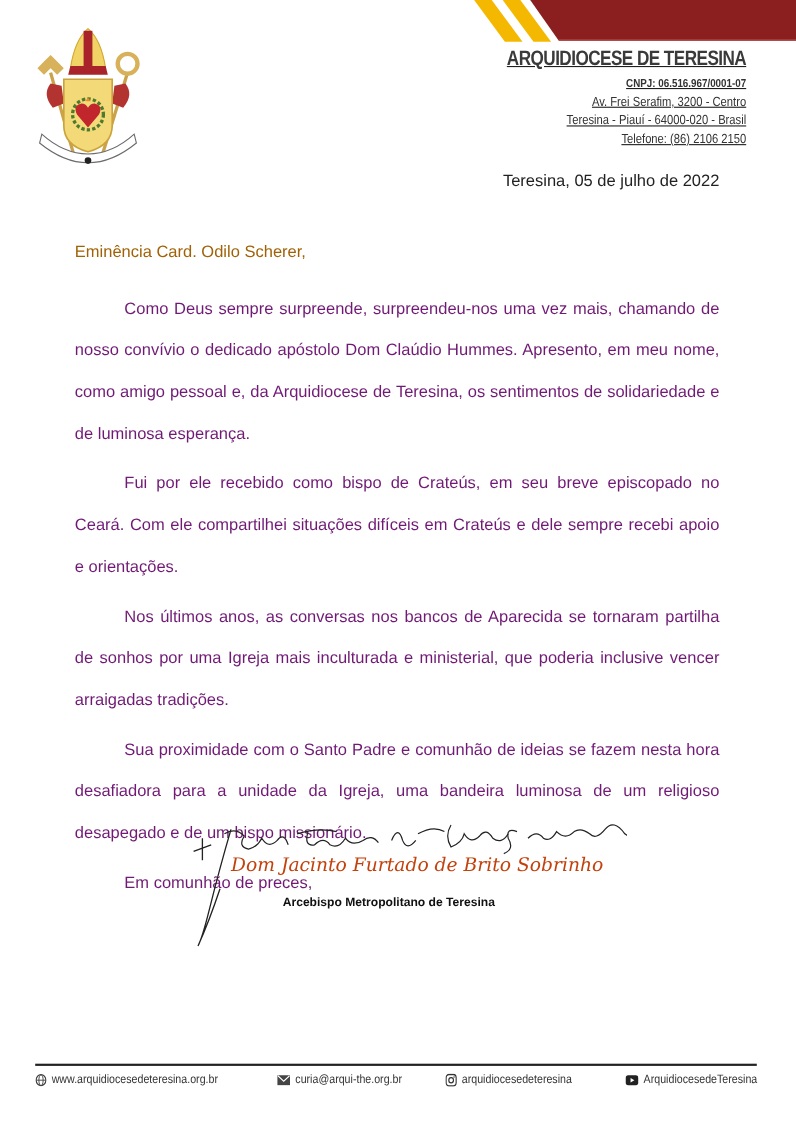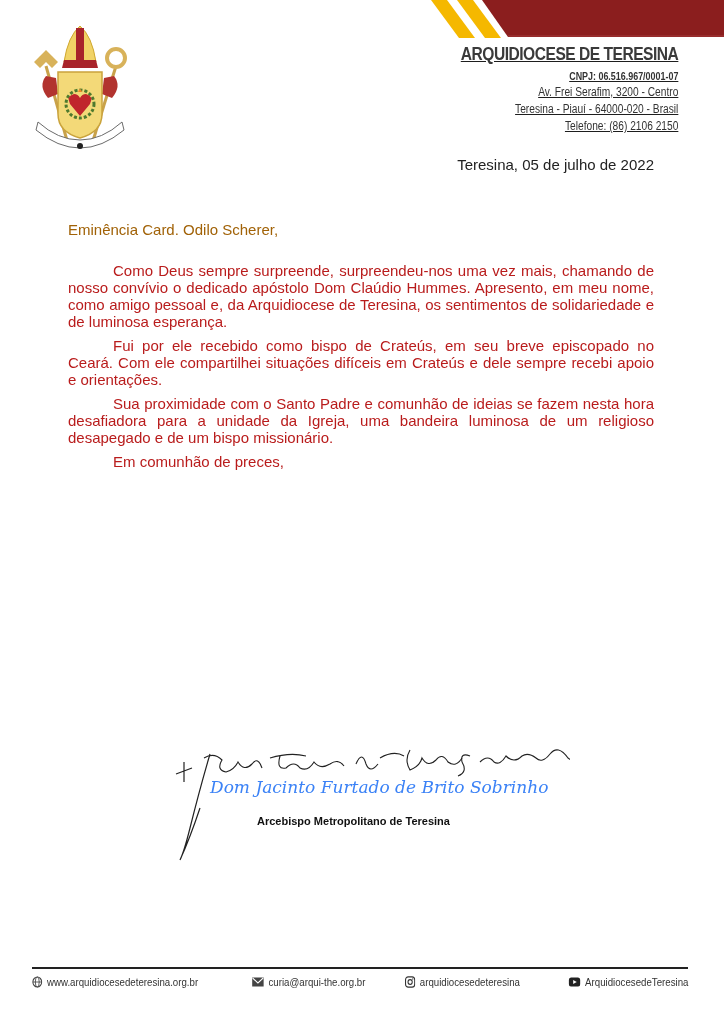--- a/index.html
+++ b/index.html
@@ -11,27 +11,27 @@
 
   .org { position: absolute; right: 46px; top: 42px; text-align: right; text-decoration: underline; }
   .org-title { font-family: "Liberation Sans", sans-serif; font-weight: bold; font-size: 19px; letter-spacing: -0.6px; color: #3a3a3a; transform: scaleX(0.82); transform-origin: right center; white-space: nowrap; line-height: 24px; }
   .org-line { font-family: "Liberation Sans", sans-serif; font-size: 12px; color: #333; line-height: 17px; transform: scaleX(0.85); transform-origin: right center; white-space: nowrap; }
   .org-line.cnpj { font-weight: bold; font-size: 10.5px; line-height: 16px; margin-top: 2px; }
 
   .date { position: absolute; right: 70px; top: 156px; font-size: 15px; color: #222; }
 
   .salutation { position: absolute; left: 68px; top: 221px; font-size: 15px; color: #a16207; }
 
-  .letter-body { position: absolute; left: 68px; top: 262px; width: 586px; font-size: 15px; line-height: 17px; color: #b91c1c; }
+  .letter-body { position: absolute; left: 68px; top: 262px; width: 586px; font-size: 15px; line-height: 38px; color: #701a75; }
   .letter-body p { margin: 0 0 7px 0; text-indent: 45px; text-align: justify; }
   .letter-body p.last-line-only { text-align: left; }
 
   .signature { position: absolute; left: 170px; top: 748px; width: 400px; height: 120px; }
   .sig-scribble { position: absolute; left: 0; top: 0; }
-  .sig-name { position: absolute; left: 40px; top: 29px; font-family: "DejaVu Serif", serif; font-style: italic; font-size: 17px; color: #3b82f6; white-space: nowrap; }
+  .sig-name { position: absolute; left: 40px; top: 29px; font-family: "DejaVu Serif", serif; font-style: italic; font-size: 17px; color: #c2410c; white-space: nowrap; }
   .sig-role { position: absolute; left: 87px; top: 67px; font-weight: bold; font-size: 11px; color: #111; white-space: nowrap; }
 
   .footer-rule { position: absolute; left: 32px; top: 967px; width: 656px; height: 2px; background: #222; }
   .footer { position: absolute; left: 32px; top: 976px; width: 656px; display: flex; justify-content: space-between; align-items: center; font-size: 11px; color: #333; }
   .footer-item { display: flex; align-items: center; gap: 5px; white-space: nowrap; transform: scaleX(0.88); transform-origin: center; }
   .footer-item:first-child { transform-origin: left center; }
   .footer-item:last-child { transform-origin: right center; }
   .ficon { display: inline-block; width: 12px; height: 12px; }
 </style>
 </head>
@@ -78,20 +78,21 @@
   <div class="org-line">Telefone: (86) 2106 2150</div>
 </div>
 
 <div class="date">Teresina, 05 de julho de 2022</div>
 
 <div class="salutation">Eminência Card. Odilo Scherer,</div>
 
 <div class="letter-body">
   <p>Como Deus sempre surpreende, surpreendeu-nos uma vez mais, chamando de nosso convívio o dedicado apóstolo Dom Claúdio Hummes. Apresento, em meu nome, como amigo pessoal e, da Arquidiocese de Teresina, os sentimentos de solidariedade e de luminosa esperança.</p>
   <p>Fui por ele recebido como bispo de Crateús, em seu breve episcopado no Ceará. Com ele compartilhei situações difíceis em Crateús e dele sempre recebi apoio e orientações.</p>
+  <p>Nos últimos anos, as conversas nos bancos de Aparecida se tornaram partilha de sonhos por uma Igreja mais inculturada e ministerial, que poderia inclusive vencer arraigadas tradições.</p>
   <p>Sua proximidade com o Santo Padre e comunhão de ideias se fazem nesta hora desafiadora para a unidade da Igreja, uma bandeira luminosa de um religioso desapegado e de um bispo missionário.</p>
   <p class="last-line-only">Em comunhão de preces,</p>
 </div>
 
 <div class="signature">
   <svg class="sig-scribble" width="400" height="120" viewBox="0 0 400 120">
     <path d="M6 26 L22 20 M14 14 L14 34" stroke="#222" stroke-width="1.2" fill="none"></path>
     <path d="M40 6 Q30 40 20 80 Q14 104 10 112 Q20 90 30 60" stroke="#222" stroke-width="1.2" fill="none"></path>
     <path d="M34 10 q10 -6 18 2 q-6 10 4 12 q8 -2 12 -10 q6 10 14 2 q6 -8 10 4" stroke="#222" stroke-width="1.1" fill="none"></path>
     <path d="M100 10 q20 -6 36 -2 M110 8 q-4 14 6 12 q8 -8 14 0 q8 4 14 -6 q6 8 16 2 q8 -6 14 2" stroke="#222" stroke-width="1.1" fill="none"></path>

